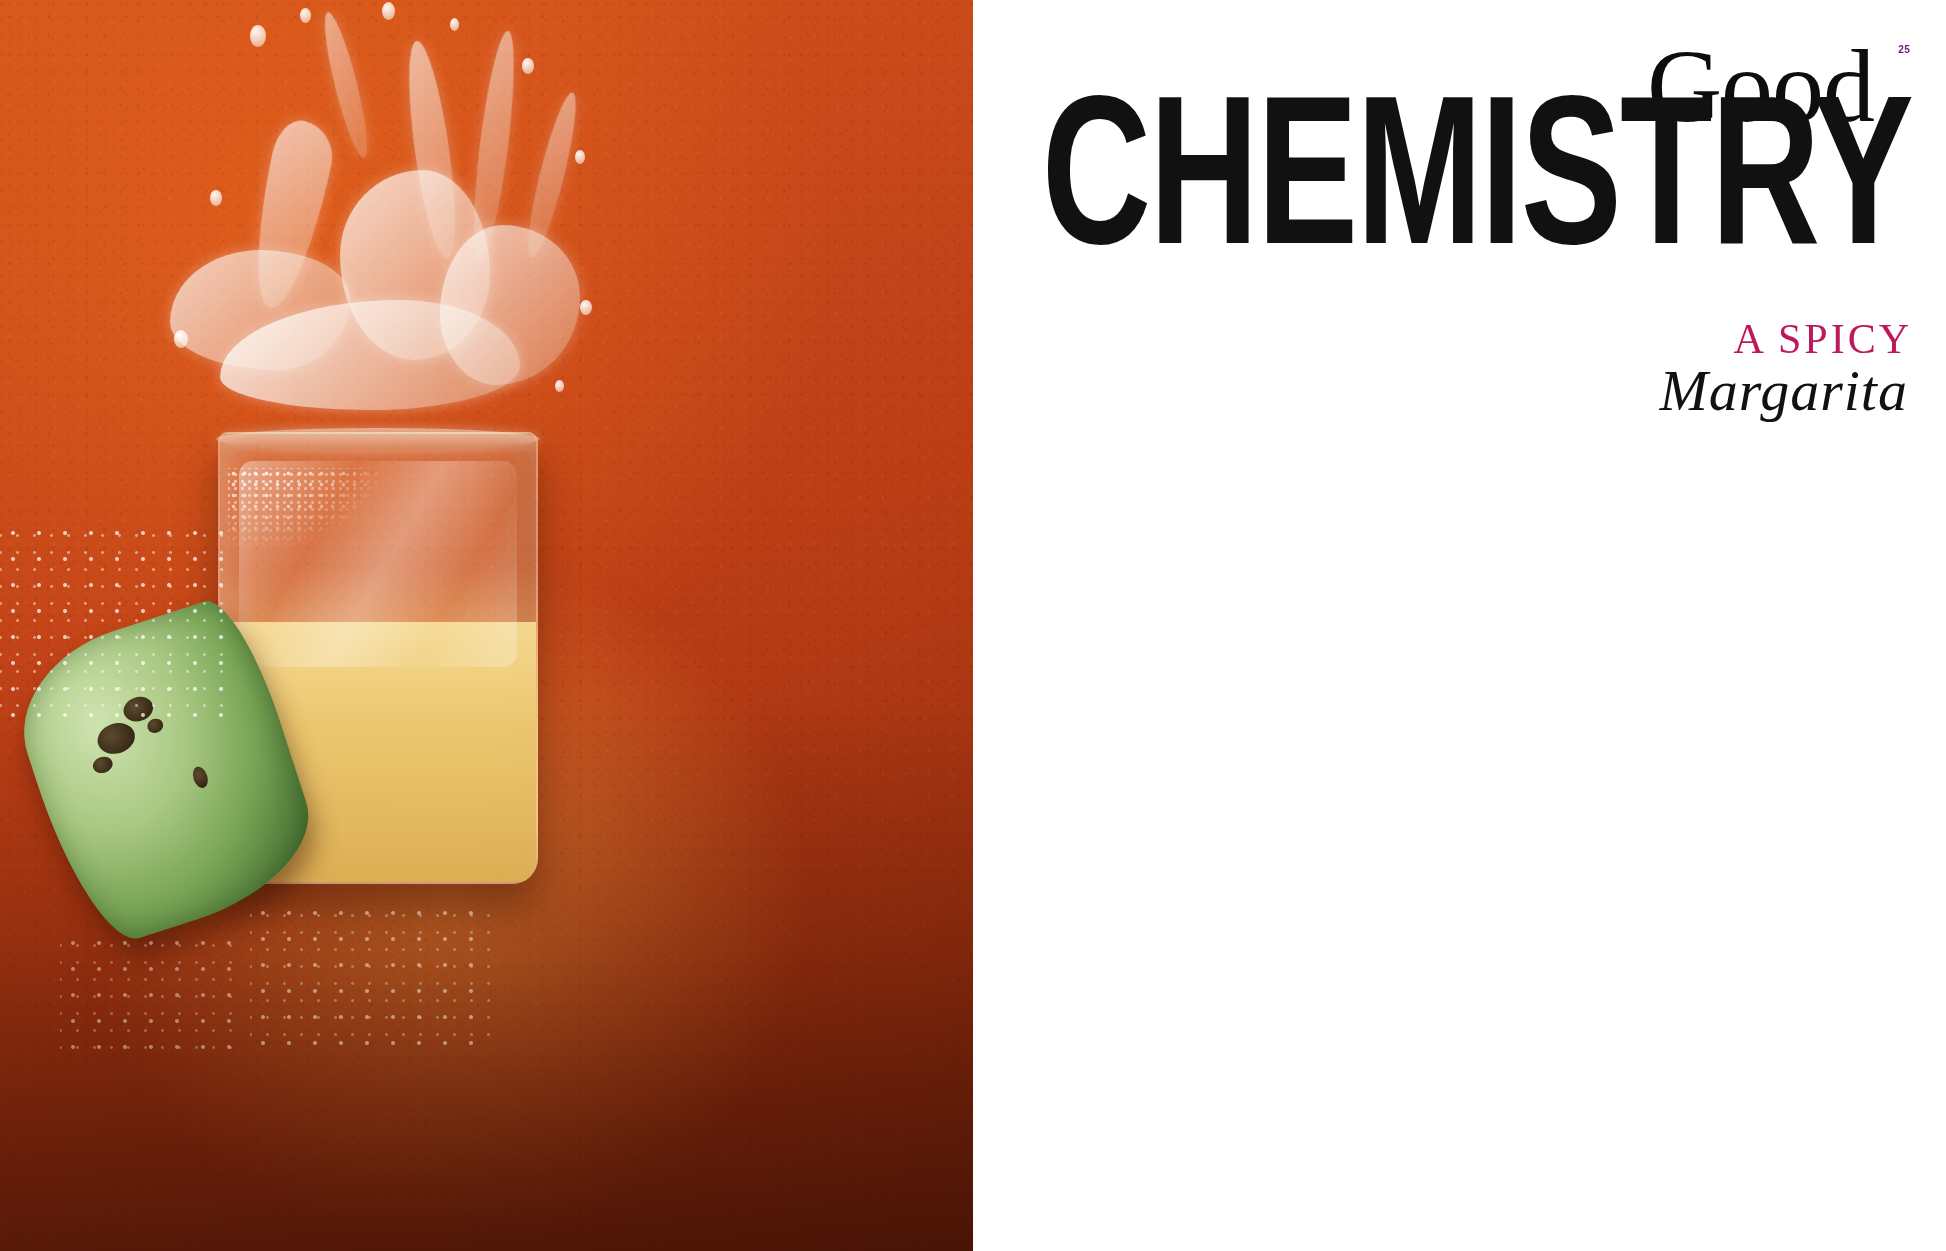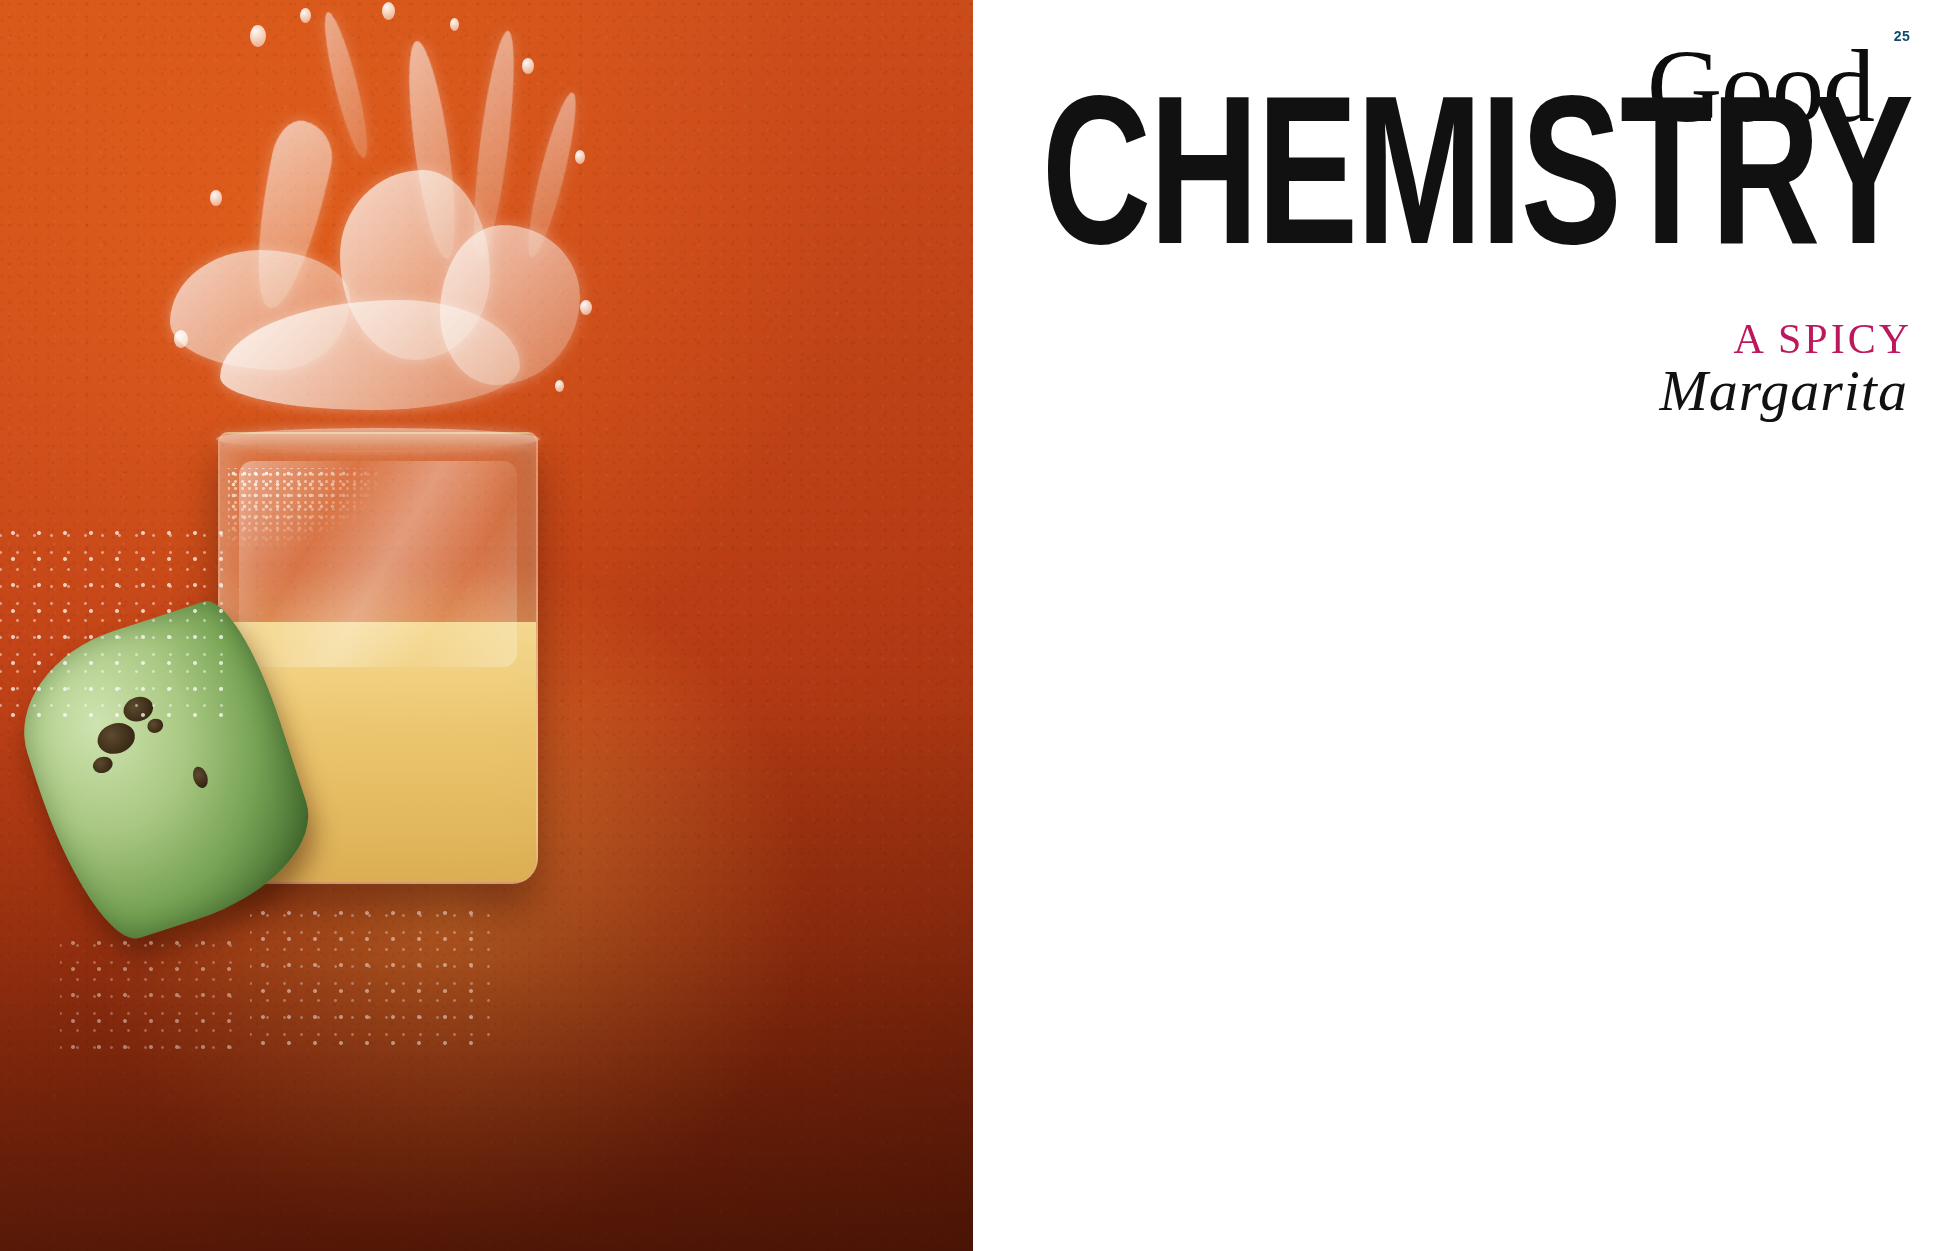--- a/index.html
+++ b/index.html
@@ -157,24 +157,24 @@
 
   
   .text-page {
     position: relative;
     width: 973px;
     height: 1251px;
     background: #ffffff;
   }
   .page-number {
     position: absolute;
-    right: 36px; top: 28px;
-    color: #0c4a6e;
+    right: 36px; top: 44px;
+    color: #701a75;
     font-weight: bold;
-    font-size: 14px;
+    font-size: 10px;
     letter-spacing: .3px;
   }
 
   .title-block {
     position: absolute;
     left: 0; right: 28px;
     top: 38px;
     text-align: right;
   }
   .title-good {

